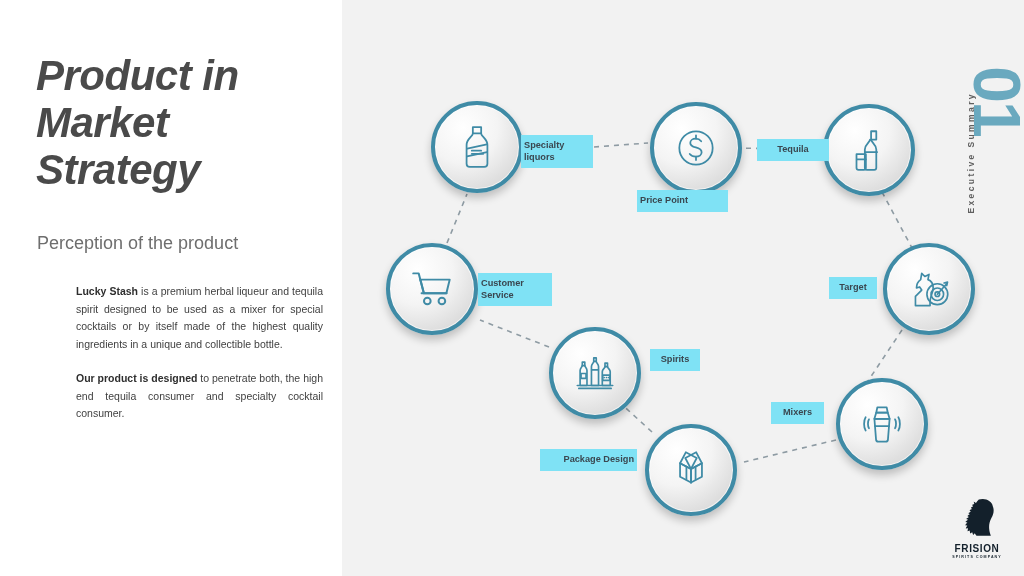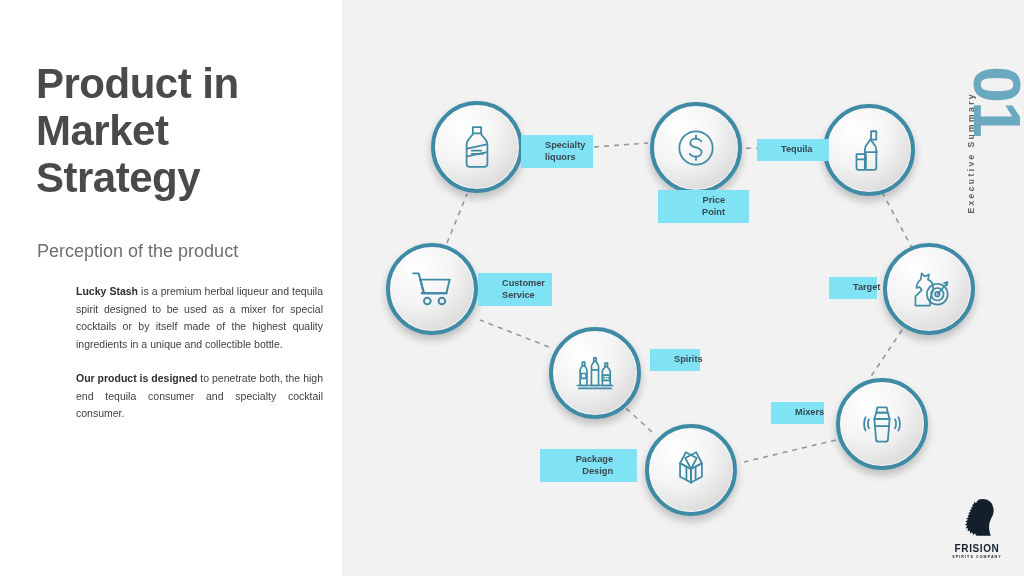--- a/index.html
+++ b/index.html
@@ -9,26 +9,26 @@
     background:#ffffff;
   }
   .slide{position:relative;width:1024px;height:576px;background:#ffffff;}
 
   
   .left-panel{
     position:absolute;left:0;top:0;width:342px;height:576px;
     background:#ffffff;
   }
   .headline{
-    position:absolute;left:36px;top:60px;width:280px;
+    position:absolute;left:36px;top:52px;width:280px;
     font-size:42px;line-height:47px;font-weight:bold;
-    color:#4a4a4a;letter-spacing:-0.5px;
+    color:#4a4a4a;letter-spacing:-0.5px;font-style:italic;
   }
   .subhead{
-    position:absolute;left:37px;top:240px;width:290px;
+    position:absolute;left:37px;top:232px;width:290px;
     font-size:18px;line-height:22px;font-weight:normal;
     color:#6e6e6e;
   }
   .body-copy{
     position:absolute;left:37px;top:283px;width:247px;
     font-size:10.5px;line-height:17.5px;color:#3f3f3f;
     text-align:justify;
     margin-left:39px;
   }
   .body-copy p{margin:0 0 17px 0;}
@@ -72,21 +72,21 @@
   }
   .node svg{width:46px;height:46px;display:block;}
   .node svg *{stroke:#3f8ba6;}
   .node.big{width:92px;height:92px;}
   .node.big svg{width:50px;height:50px;}
 
   
   .chip{
     position:absolute;background:#7fe2f5;color:#3a4750;
     font-size:9.2px;font-weight:bold;line-height:11.5px;
-    padding:5px 24px;box-sizing:border-box;white-space:pre-line;
+    padding:5px 3px;box-sizing:border-box;white-space:pre-line;
   }
 
   
   .logo{position:absolute;left:942px;top:498px;width:70px;text-align:center;}
   .logo svg{display:block;margin:0 auto;}
   .logo-name{
     font-size:10px;font-weight:bold;color:#13202b;
     letter-spacing:0.6px;margin-top:1px;
   }
   .logo-sub{
@@ -160,21 +160,21 @@
 
     <div class="node big" style="left:308px;top:102px;">
       <svg viewBox="0 0 48 48">
         <g fill="none" stroke-width="1.7" stroke-linecap="round">
           <circle cx="24" cy="24" r="16"></circle>
           <path d="M29 17.5c-1.3-1.6-3.2-2.4-5.3-2.4-3 0-5.2 1.6-5.2 4 0 2.6 2.2 3.5 5.3 4.3 3.3.8 5.6 1.8 5.6 4.6 0 2.6-2.4 4.3-5.6 4.3-2.4 0-4.5-.9-5.8-2.6"></path>
           <path d="M24 11.8v3.3M24 32.2v3.4"></path>
         </g>
       </svg>
     </div>
-    <div class="chip" style="left:316px;top:190px;width:91px;text-align:right;">Price Point</div>
+    <div class="chip" style="left:295px;top:190px;width:91px;text-align:left;">Price Point</div>
 
     <div class="node big" style="left:481px;top:104px;">
       <svg viewBox="0 0 48 48">
         <g fill="none" stroke-width="1.7" stroke-linejoin="round" stroke-linecap="round">
           <path d="M26 6h5v8h-5z"></path>
           <path d="M26 14c0 2.5 5 4.5 5 9.5V41a2 2 0 0 1-2 2h-7a2 2 0 0 1-2-2V23.5c0-5 5-7 5-9.5"></path>
           <path d="M20.2 26h11.6"></path>
           <path d="M12 28h9v13a2 2 0 0 1-2 2h-5a2 2 0 0 1-2-2z"></path>
           <path d="M12.3 33h8.6"></path>
         </g>

